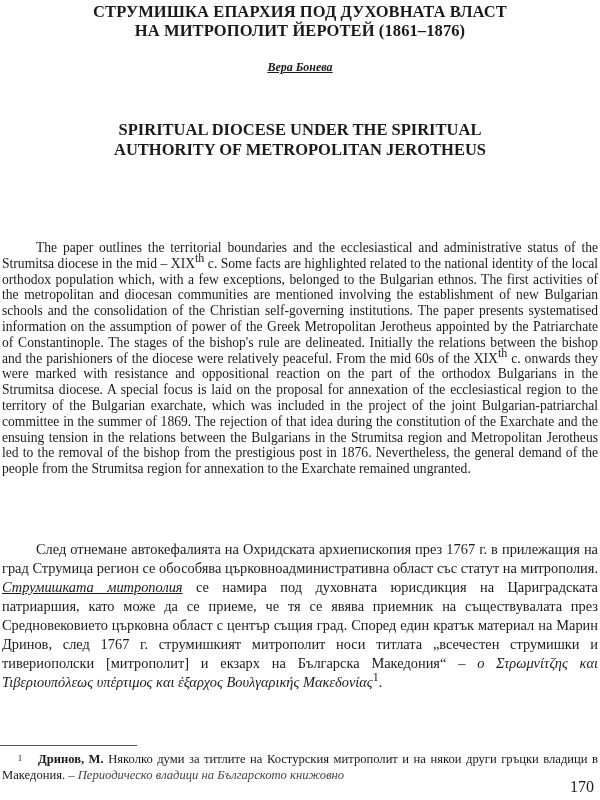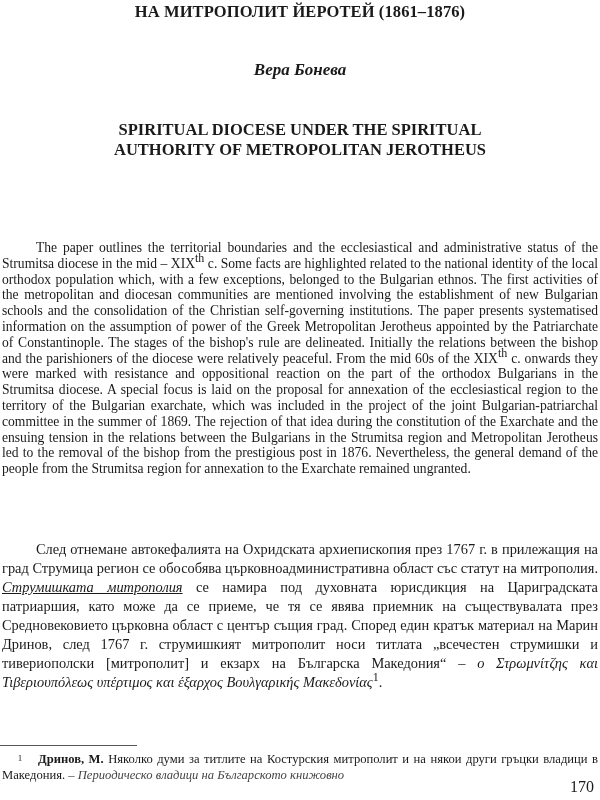--- a/index.html
+++ b/index.html
@@ -9,21 +9,21 @@
     color: #1a1a1a;
   }
   .page { position: absolute; left: 0; top: 0; width: 600px; height: 800px; }
   .title-bg {
     position: absolute; left: 0; right: 0; top: 2px;
     text-align: center; font-weight: bold; font-size: 16.5px; line-height: 19px;
     letter-spacing: 0.1px;
   }
   .author-bg {
     position: absolute; left: 0; right: 0; top: 60px;
-    text-align: center; font-style: italic; font-weight: bold; font-size: 17px;
+    text-align: center; font-style: italic; font-weight: bold; font-size: 12px; text-decoration: underline;
   }
   .title-en {
     position: absolute; left: 0; right: 0; top: 120px;
     text-align: center; font-weight: bold; font-size: 16.5px; line-height: 20px;
   }
   .author-en {
     position: absolute; left: 0; right: 0; top: 183px;
     text-align: center; font-style: italic; font-weight: bold; font-size: 15px;
   }
   .abstract {
@@ -55,20 +55,21 @@
     position: absolute; right: 6px; top: 778px;
     font-size: 16px;
   }
 </style>
 </head>
 <body>
 
 <div class="page">
 
   <div class="title-bg">
+    <div>СТРУМИШКА ЕПАРХИЯ ПОД ДУХОВНАТА ВЛАСТ</div>
     <div>НА МИТРОПОЛИТ ЙЕРОТЕЙ (1861–1876)</div>
   </div>
 
   <div class="author-bg">Вера Бонева</div>
 
   <div class="title-en">
     <div>SPIRITUAL DIOCESE UNDER THE SPIRITUAL</div>
     <div>AUTHORITY OF METROPOLITAN JEROTHEUS</div>
   </div>
 

